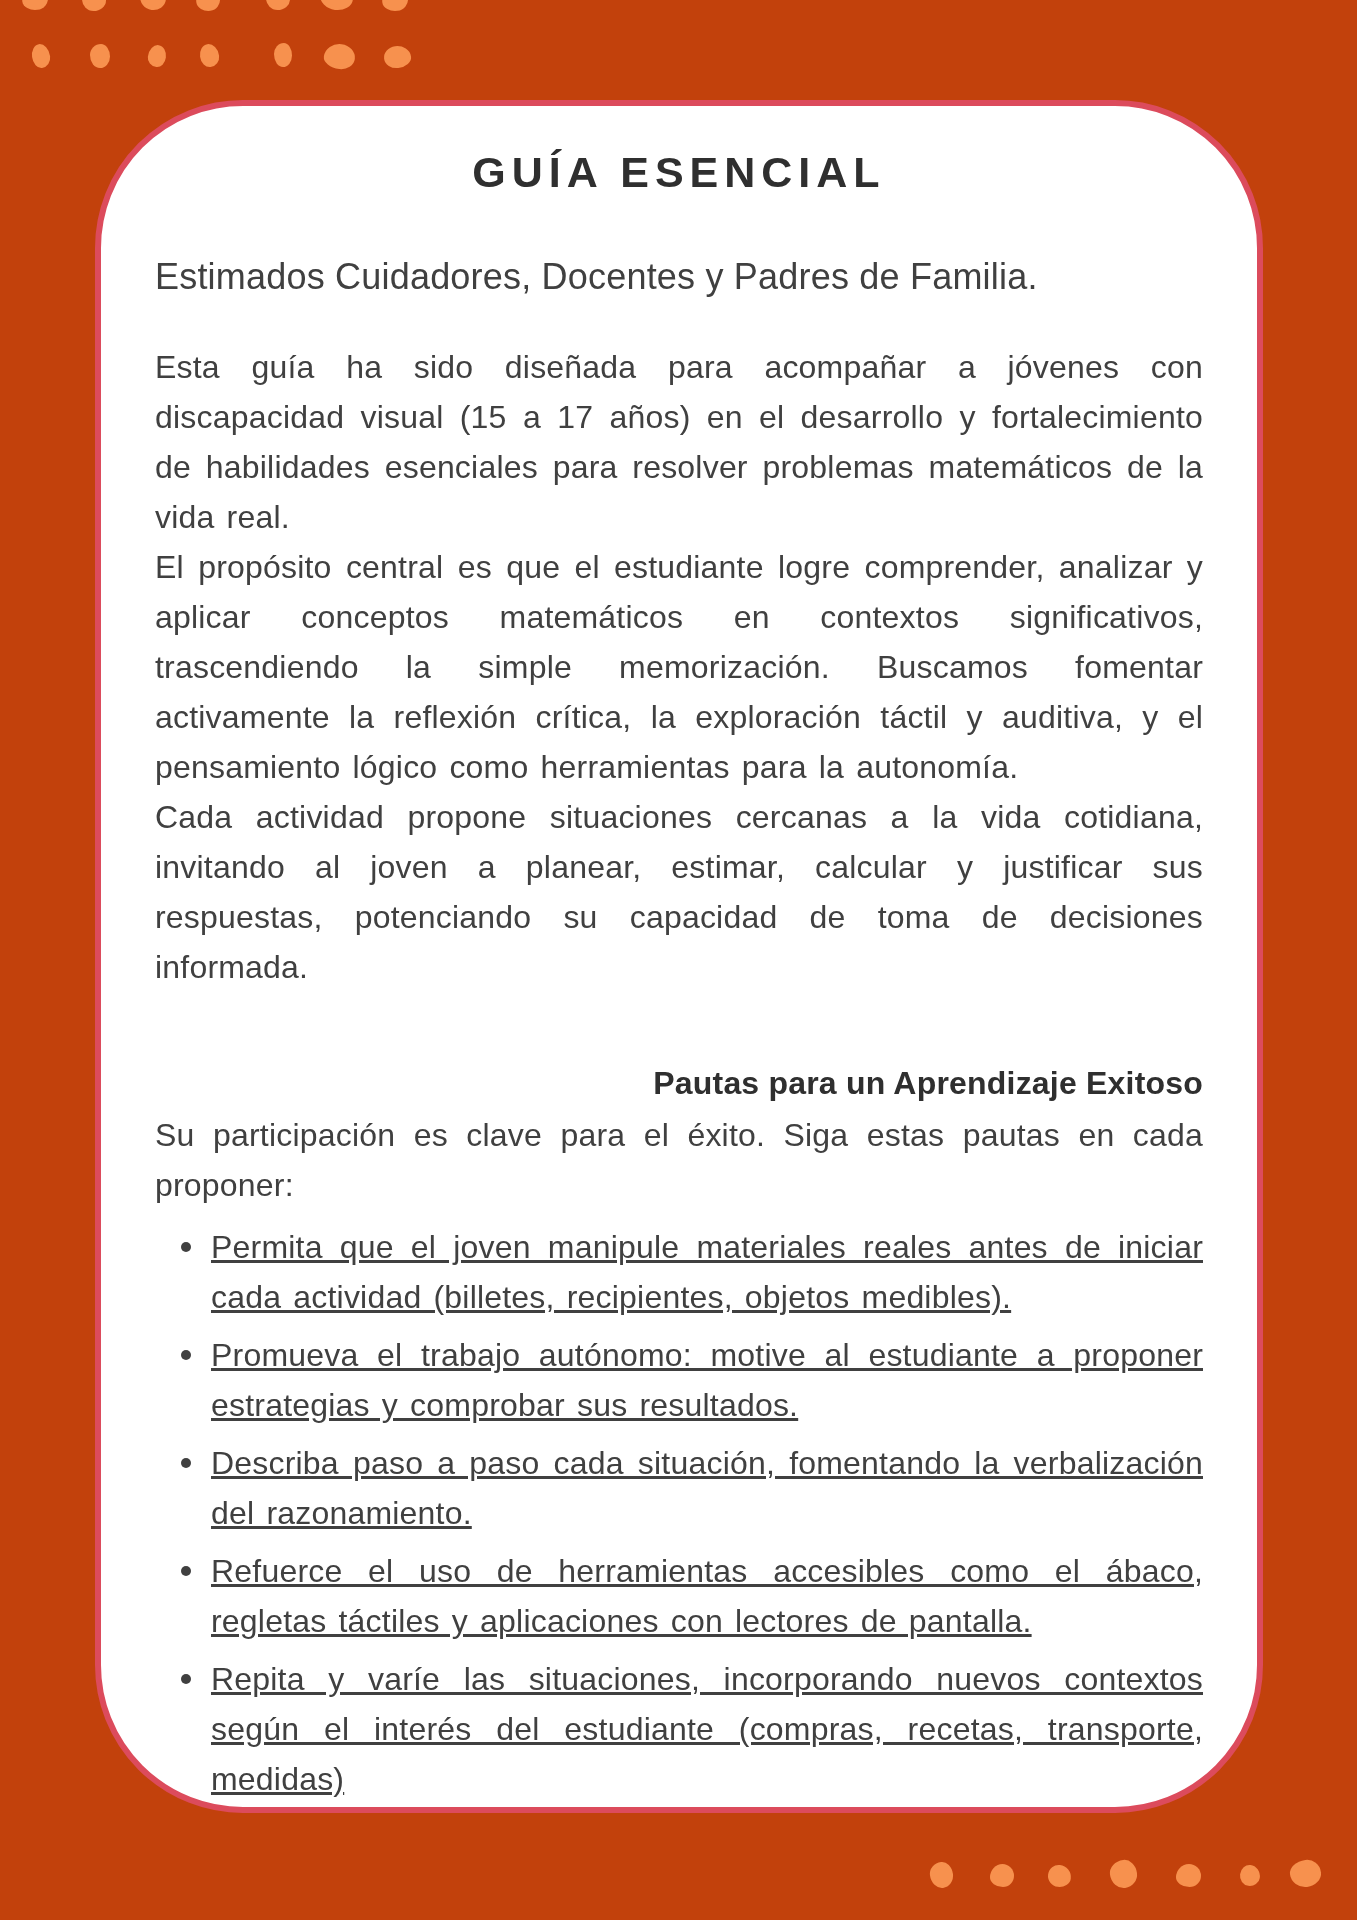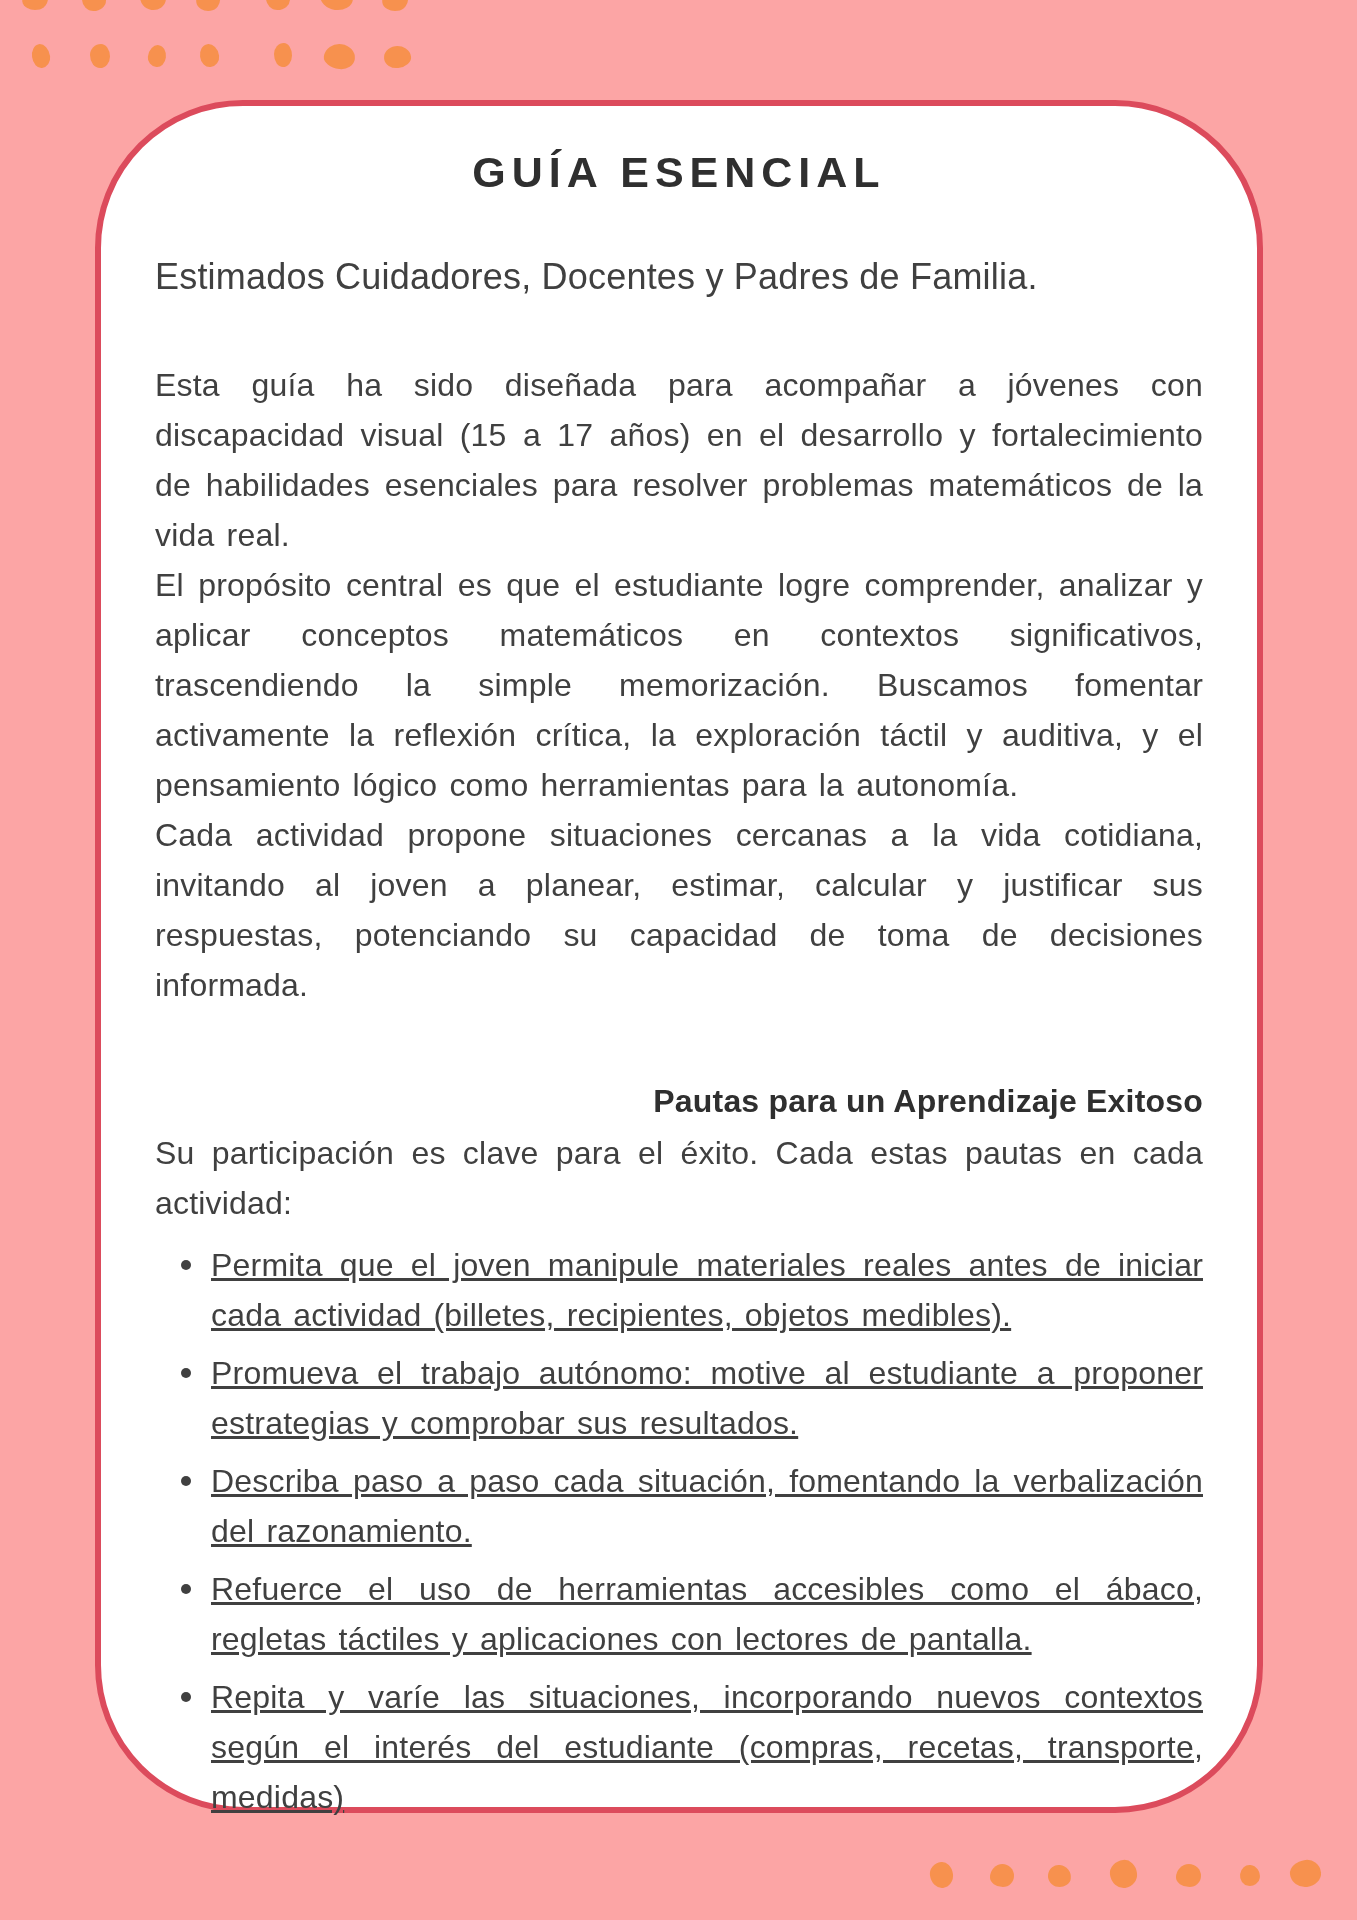--- a/index.html
+++ b/index.html
@@ -1,19 +1,19 @@
 <!DOCTYPE html>
 <html><head>
 <meta charset="utf-8">
 <style>
   html,body{margin:0;padding:0;background:#ffffff;}
   .page{
     position:relative;
     width:1357px;height:1920px;
-    background:#fca5a5;
+    background:#c2410c;
     overflow:hidden;
     font-family:"Liberation Sans", sans-serif;
     color:var(--body-text,#404040);
   }
   
   .dot{
     position:absolute;
     background:var(--dot-accent,#F7914E);
     display:block;
   }
@@ -44,21 +44,21 @@
     letter-spacing:0.2px;
   }
   .body-par{
     margin:0;
     font-size:32px;
     line-height:50px;
     letter-spacing:0.2px;
     word-spacing:3px;
     text-align:justify;
   }
-  .first-par{margin-top:58px;}
+  .first-par{margin-top:40px;}
   .section-heading{
     margin:66px 0 2px 0;
     font-size:32px;
     line-height:50px;
     font-weight:700;
     color:var(--heading-text,#2F2F2F);
     letter-spacing:0.2px;
     text-align:right;
   }
   .section-intro{
@@ -129,21 +129,21 @@
     <p class="greeting">Estimados Cuidadores, Docentes y Padres de Familia.</p>
 
     <p class="body-par first-par">Esta guía ha sido diseñada para acompañar a jóvenes con discapacidad visual (15 a 17 años) en el desarrollo y fortalecimiento de habilidades esenciales para resolver problemas matemáticos de la vida real.</p>
 
     <p class="body-par">El propósito central es que el estudiante logre comprender, analizar y aplicar conceptos matemáticos en contextos significativos, trascendiendo la simple memorización. Buscamos fomentar activamente la reflexión crítica, la exploración táctil y auditiva, y el pensamiento lógico como herramientas para la autonomía.</p>
 
     <p class="body-par">Cada actividad propone situaciones cercanas a la vida cotidiana, invitando al joven a planear, estimar, calcular y justificar sus respuestas, potenciando su capacidad de toma de decisiones informada.</p>
 
     <h2 class="section-heading">Pautas para un Aprendizaje Exitoso</h2>
 
-    <p class="section-intro">Su participación es clave para el éxito. Cada estas pautas en cada actividad:</p>
+    <p class="section-intro">Su participación es clave para el éxito. Siga estas pautas en cada proponer:</p>
 
     <ul class="bullet-list">
       <li>
         <span class="bdot"></span>
         <span>Permita que el joven manipule materiales reales antes de iniciar cada actividad (billetes, recipientes, objetos medibles).</span>
       </li>
       <li>
         <span class="bdot"></span>
         <span>Promueva el trabajo autónomo: motive al estudiante a proponer estrategias y comprobar sus resultados.</span>
       </li>

